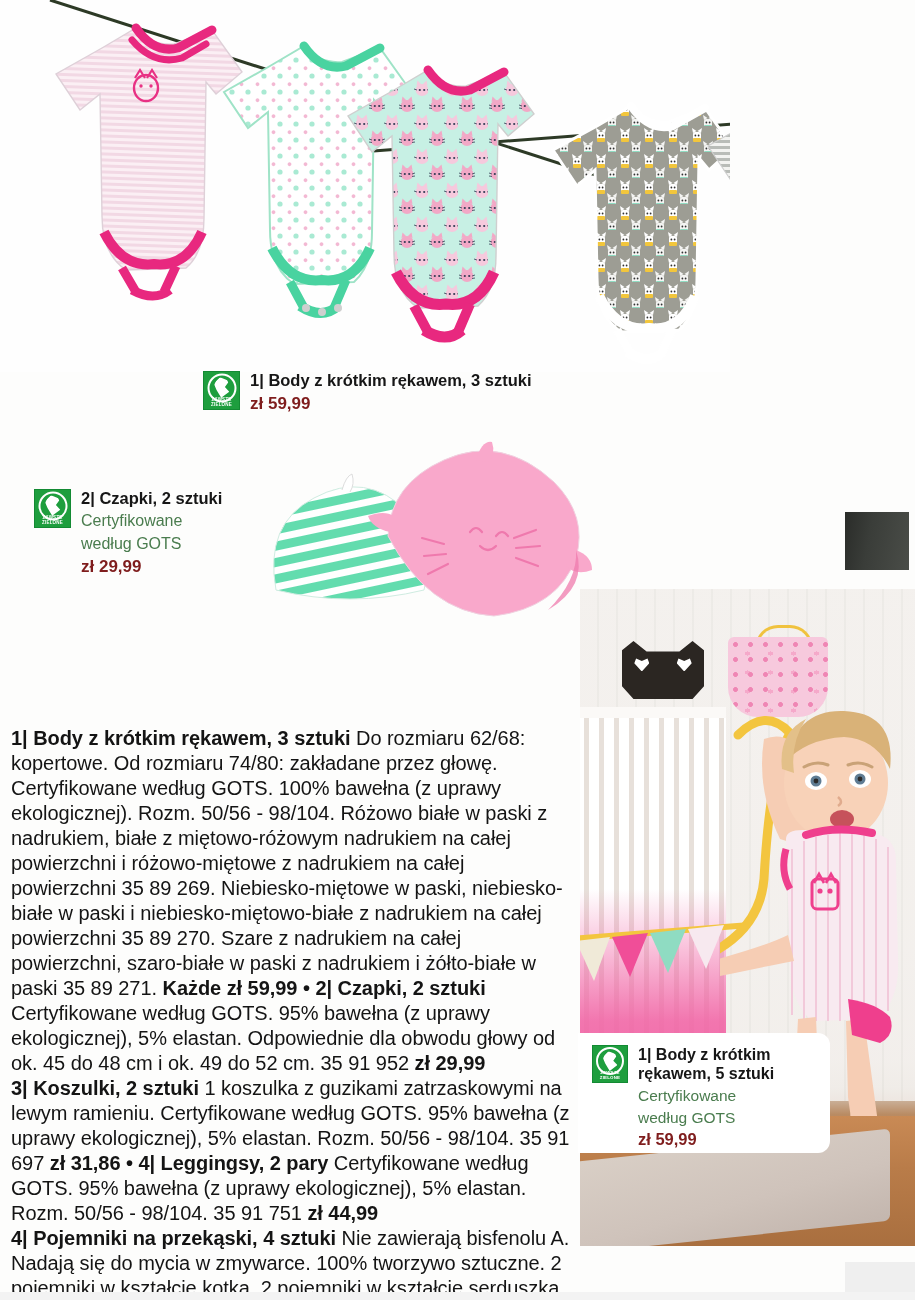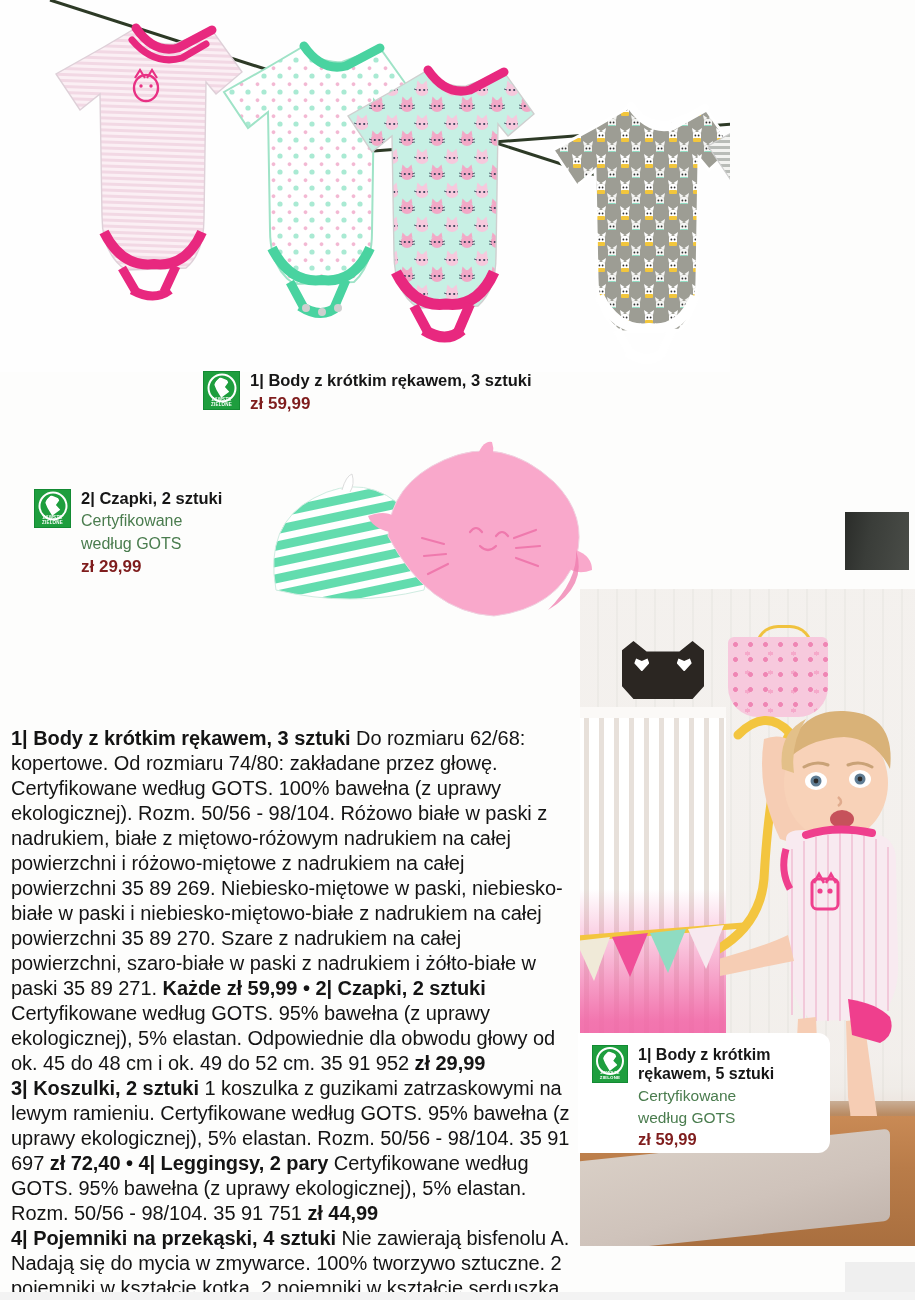--- a/index.html
+++ b/index.html
@@ -346,21 +346,21 @@
         <path d="M318 110 Q330 146 290 170 Q320 140 318 110 Z" fill="#ef7bae" opacity=".75"></path>
       </g>
     </svg>
   </div>
 
   <div class="dark-swatch"></div>
 
   <div class="copy">
     <b>1| Body z krótkim rękawem, 3 sztuki</b><span> Do rozmiaru 62/68: kopertowe. Od rozmiaru 74/80: zakładane przez głowę. Certyfikowane według GOTS. 100% bawełna (z uprawy ekologicznej). Rozm. 50/56 - 98/104. Różowo białe w paski z nadrukiem, białe z miętowo-różowym nadrukiem na całej powierzchni i różowo-miętowe z nadrukiem na całej powierzchni 35 89 269. Niebiesko-miętowe w paski, niebiesko-białe w paski i niebiesko-miętowo-białe z nadrukiem na całej powierzchni 35 89 270. Szare z nadrukiem na całej powierzchni, szaro-białe w paski z nadrukiem i żółto-białe w paski 35 89 271. </span><b>Każde zł 59,99</b><b> • </b><b>2| Czapki, 2 sztuki</b><span> Certyfikowane według GOTS. 95% bawełna (z uprawy ekologicznej), 5% elastan. Odpowiednie dla obwodu głowy od ok. 45 do 48 cm i ok. 49 do 52 cm. 35 91 952 </span><b>zł 29,99</b>
     <br>
-    <b>3| Koszulki, 2 sztuki</b><span> 1 koszulka z guzikami zatrzaskowymi na lewym ramieniu. Certyfikowane według GOTS. 95% bawełna (z uprawy ekologicznej), 5% elastan. Rozm. 50/56 - 98/104. 35 91 697 </span><b>zł 72,40</b><b> • </b><b>4| Leggingsy, 2 pary</b><span> Certyfikowane według GOTS. 95% bawełna (z uprawy ekologicznej), 5% elastan. Rozm. 50/56 - 98/104. 35 91 751 </span><b>zł 44,99</b>
+    <b>3| Koszulki, 2 sztuki</b><span> 1 koszulka z guzikami zatrzaskowymi na lewym ramieniu. Certyfikowane według GOTS. 95% bawełna (z uprawy ekologicznej), 5% elastan. Rozm. 50/56 - 98/104. 35 91 697 </span><b>zł 31,86</b><b> • </b><b>4| Leggingsy, 2 pary</b><span> Certyfikowane według GOTS. 95% bawełna (z uprawy ekologicznej), 5% elastan. Rozm. 50/56 - 98/104. 35 91 751 </span><b>zł 44,99</b>
     <br>
     <b>4| Pojemniki na przekąski, 4 sztuki</b><span> Nie zawierają bisfenolu A. Nadają się do mycia w zmywarce. 100% tworzywo sztuczne. 2 pojemniki w kształcie kotka, 2 pojemniki w kształcie serduszka. Różowe, turkusowe i żółte. 35 92 594 </span><b>zł 42,98</b>
   </div>
 
   <div class="photo">
     <div class="wall"></div>
     <div class="wallpanel"></div>
 
     <div class="catmask">
       <span class="eye l"></span>

